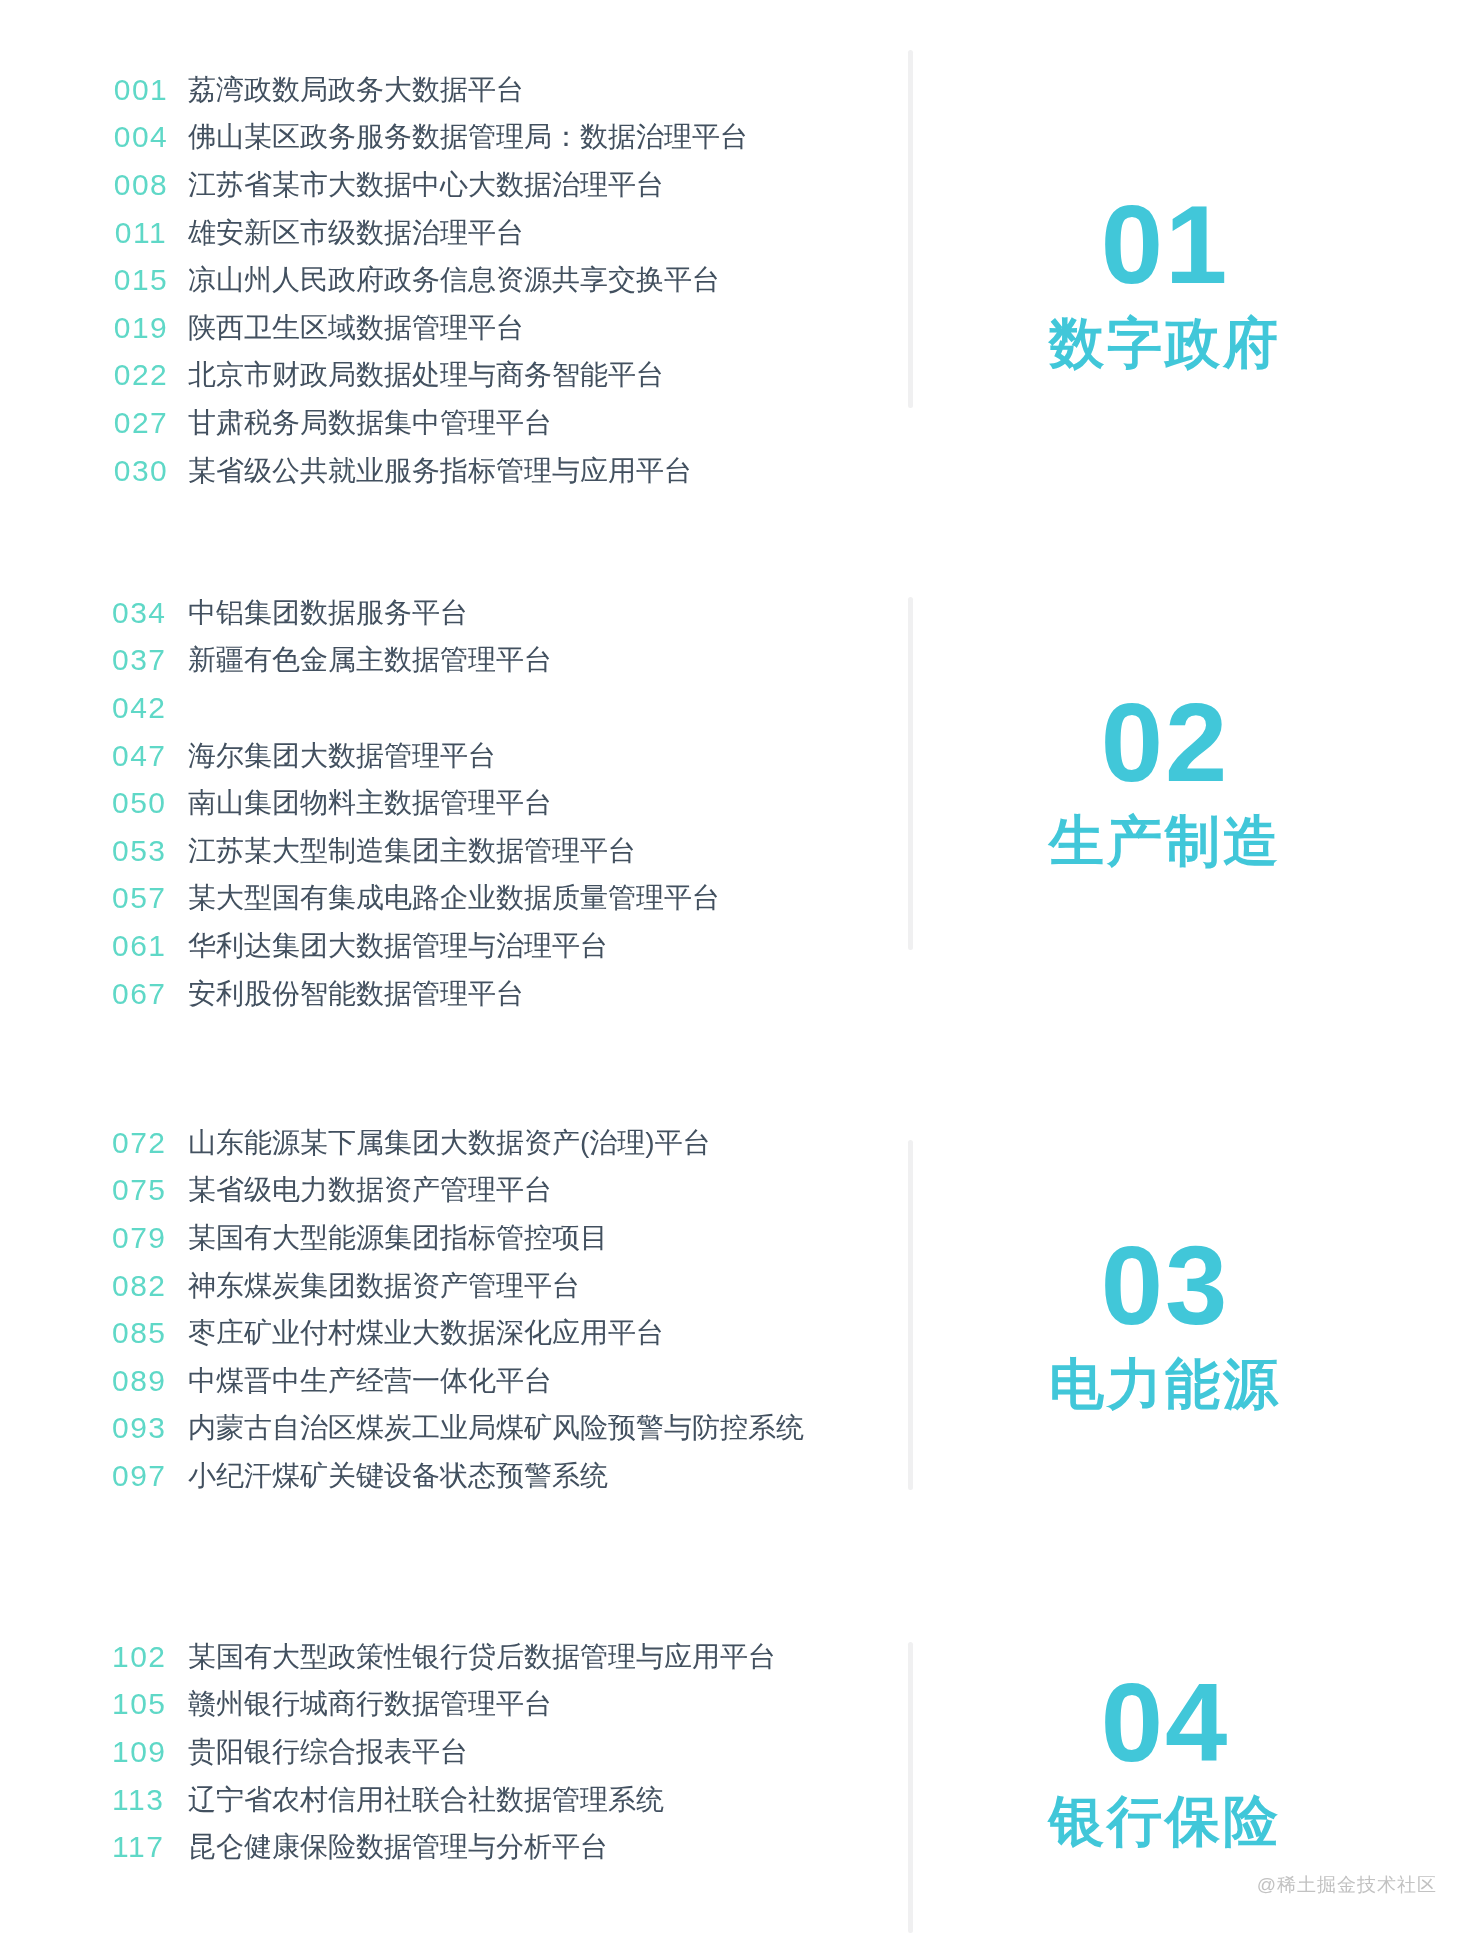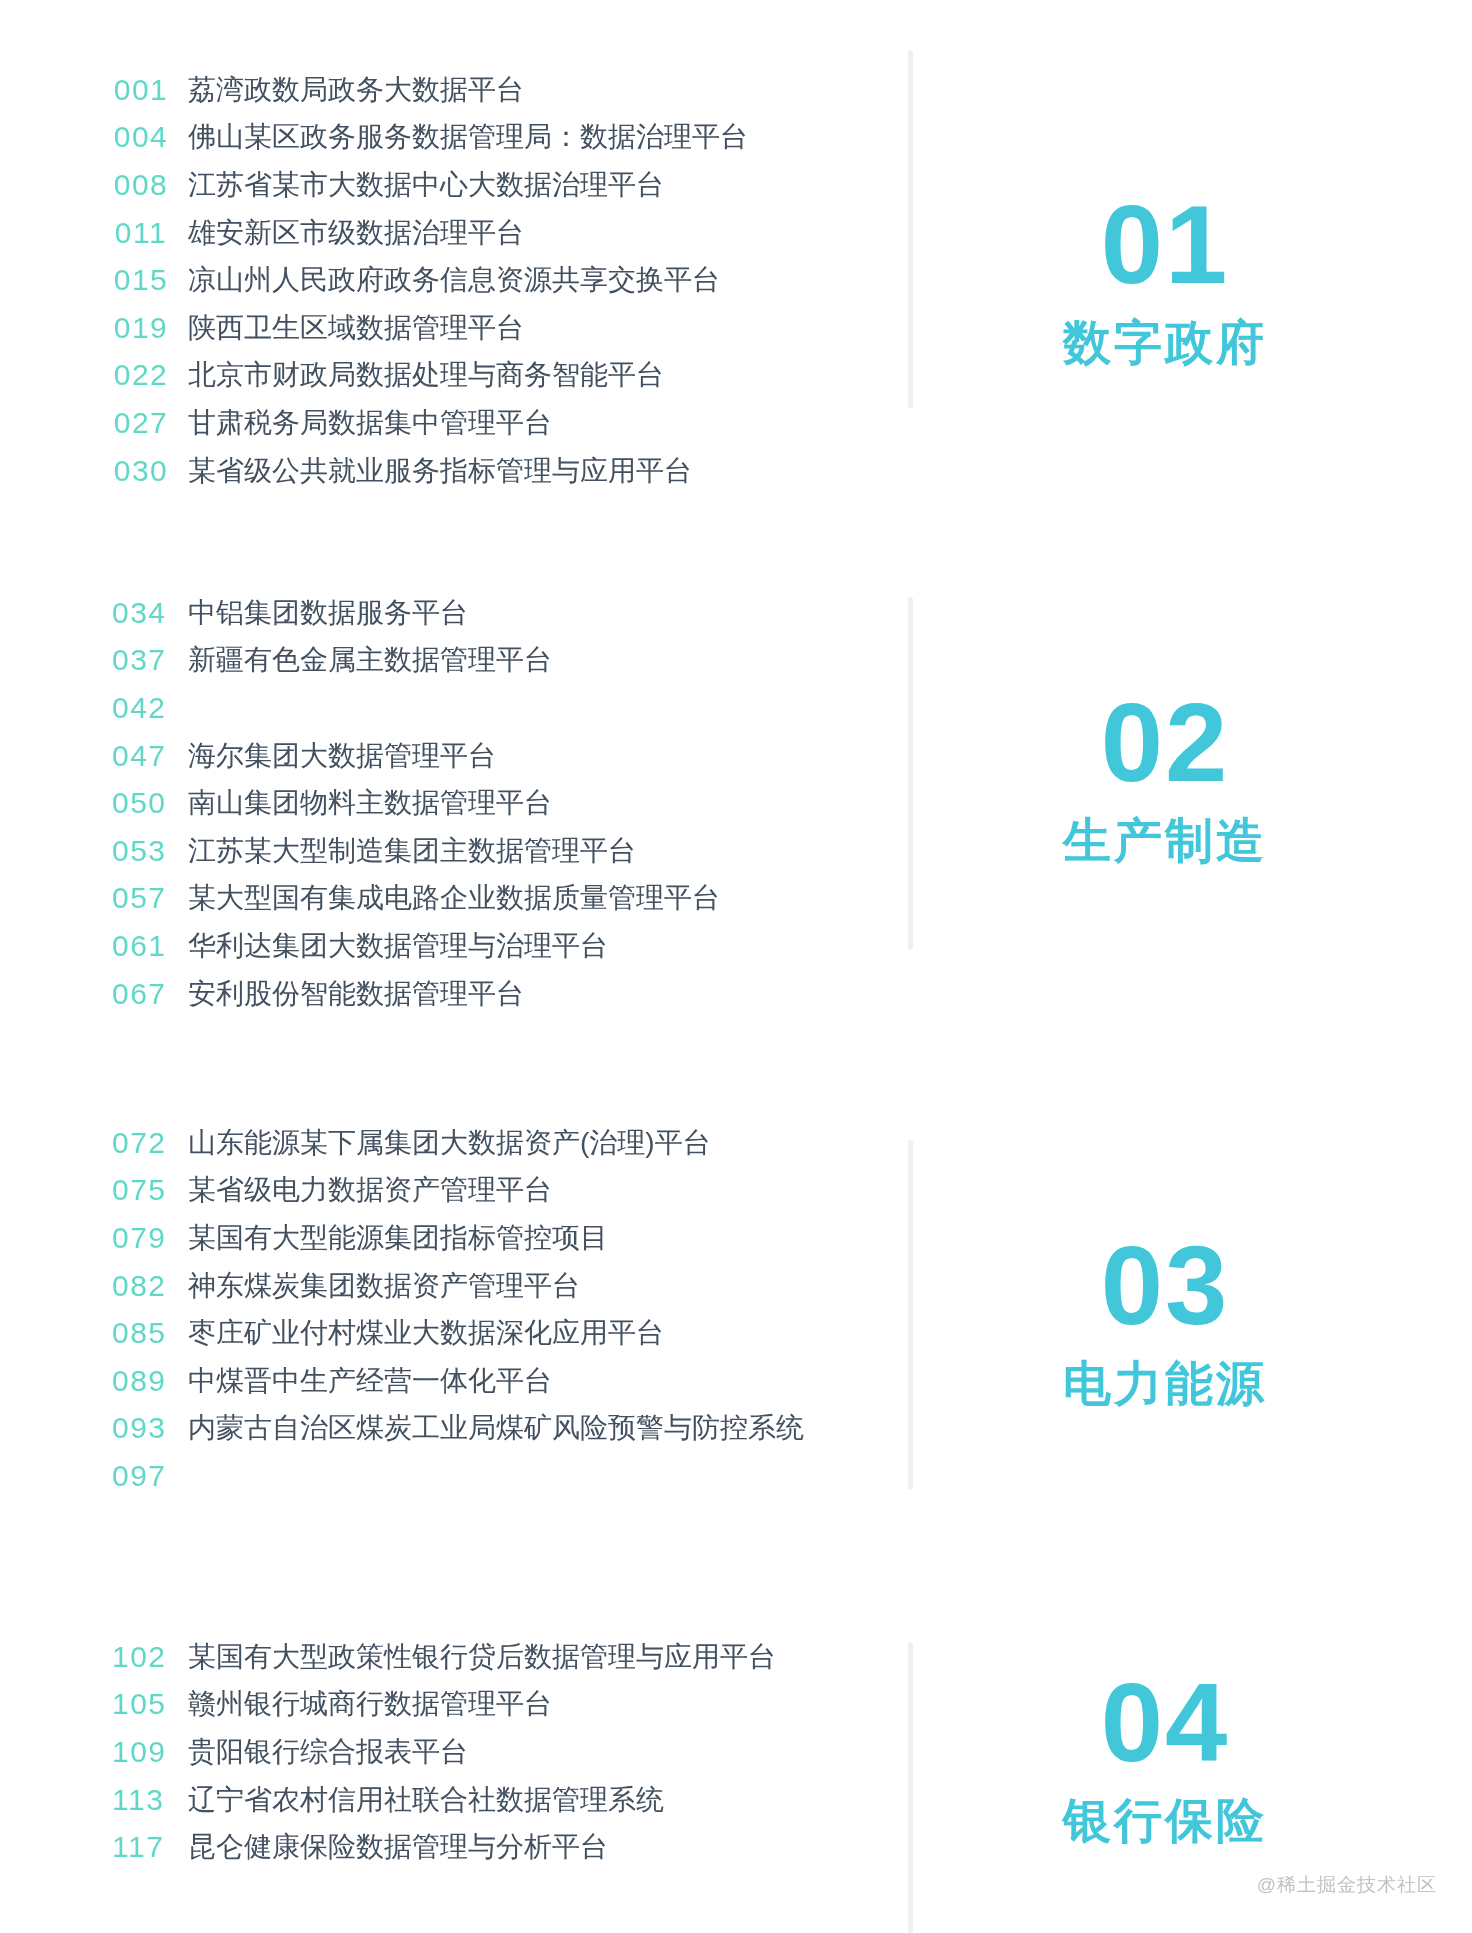--- a/index.html
+++ b/index.html
@@ -43,21 +43,21 @@
   .sec2 .header { top: 700px; }
   .sec3 .header { top: 1243px; }
   .sec4 .header { top: 1680px; }
   .sec-num {
     font-size: 112px; font-weight: 700; line-height: 86px;
     color: var(--accent-cyan, #41C7D9);
     letter-spacing: 2px;
   }
   .sec-title {
     margin-top: 30px;
-    font-size: 48px; font-weight: 700; line-height: 50px;
+    font-size: 55px; font-weight: 700; line-height: 50px;
     color: var(--accent-cyan, #41C7D9);
     letter-spacing: 3px;
     white-space: nowrap;
   }
 
   
   .sec1 .entries { top: 66px; text-align: center; }
   .sec2 .entries { top: 589px; }
   .sec3 .entries { top: 1119px; }
   .sec4 .entries { top: 1633px; }
@@ -188,20 +188,21 @@
         <div class="row">
     <span class="num">089</span>
     <span class="title">中煤晋中生产经营一体化平台</span>
   </div>
         <div class="row">
     <span class="num">093</span>
     <span class="title">内蒙古自治区煤炭工业局煤矿风险预警与防控系统</span>
   </div>
         <div class="row">
     <span class="num">097</span>
+    <span class="title">小纪汗煤矿关键设备状态预警系统</span>
   </div>
       </div>
     <div class="divider"></div>
     <div class="header">
       <div class="sec-num">03</div>
       <div class="sec-title">电力能源</div>
     </div>
   </div>
     <div class="toc-section sec4">
     <div class="entries">

